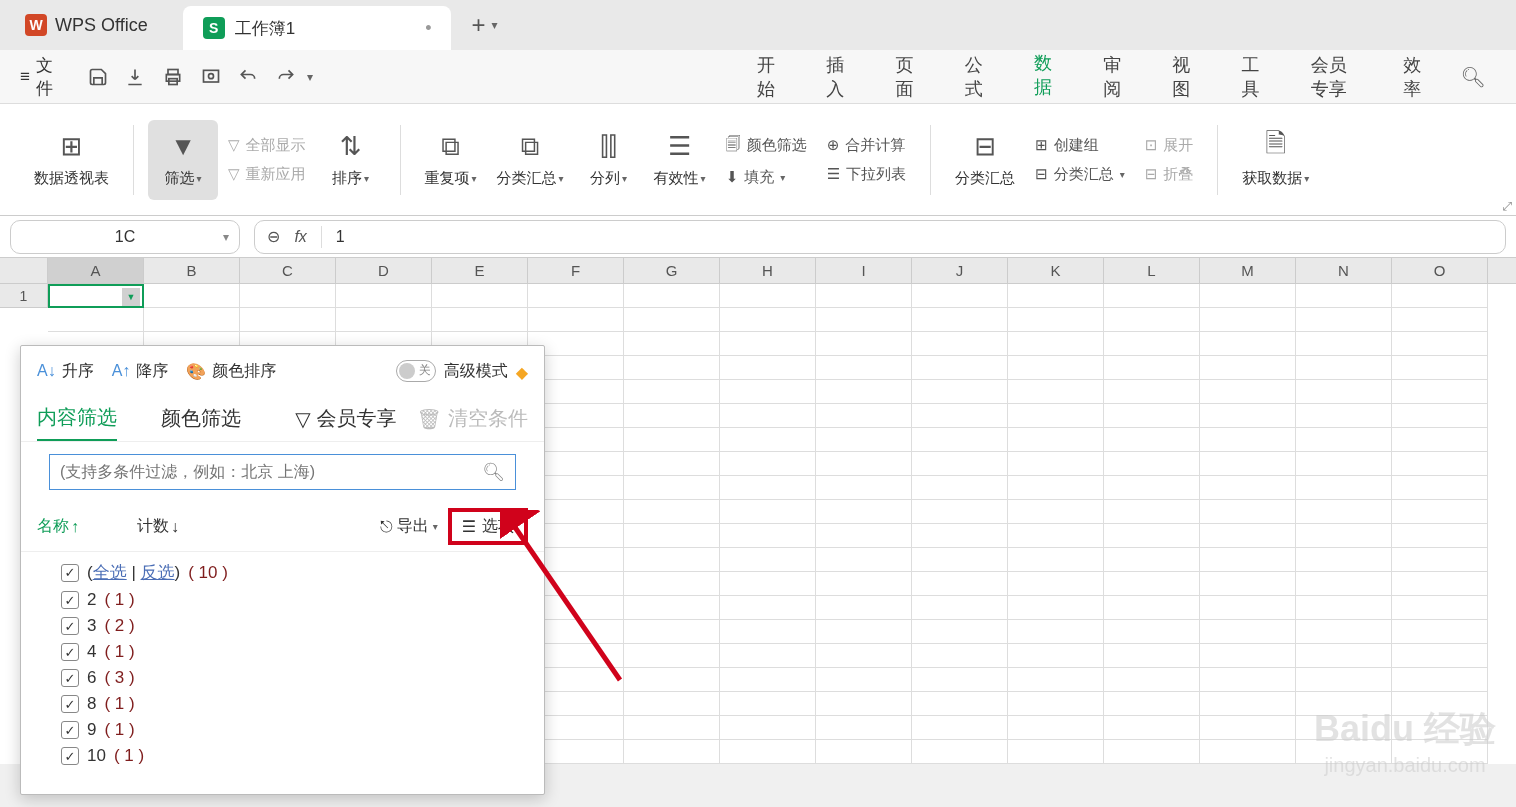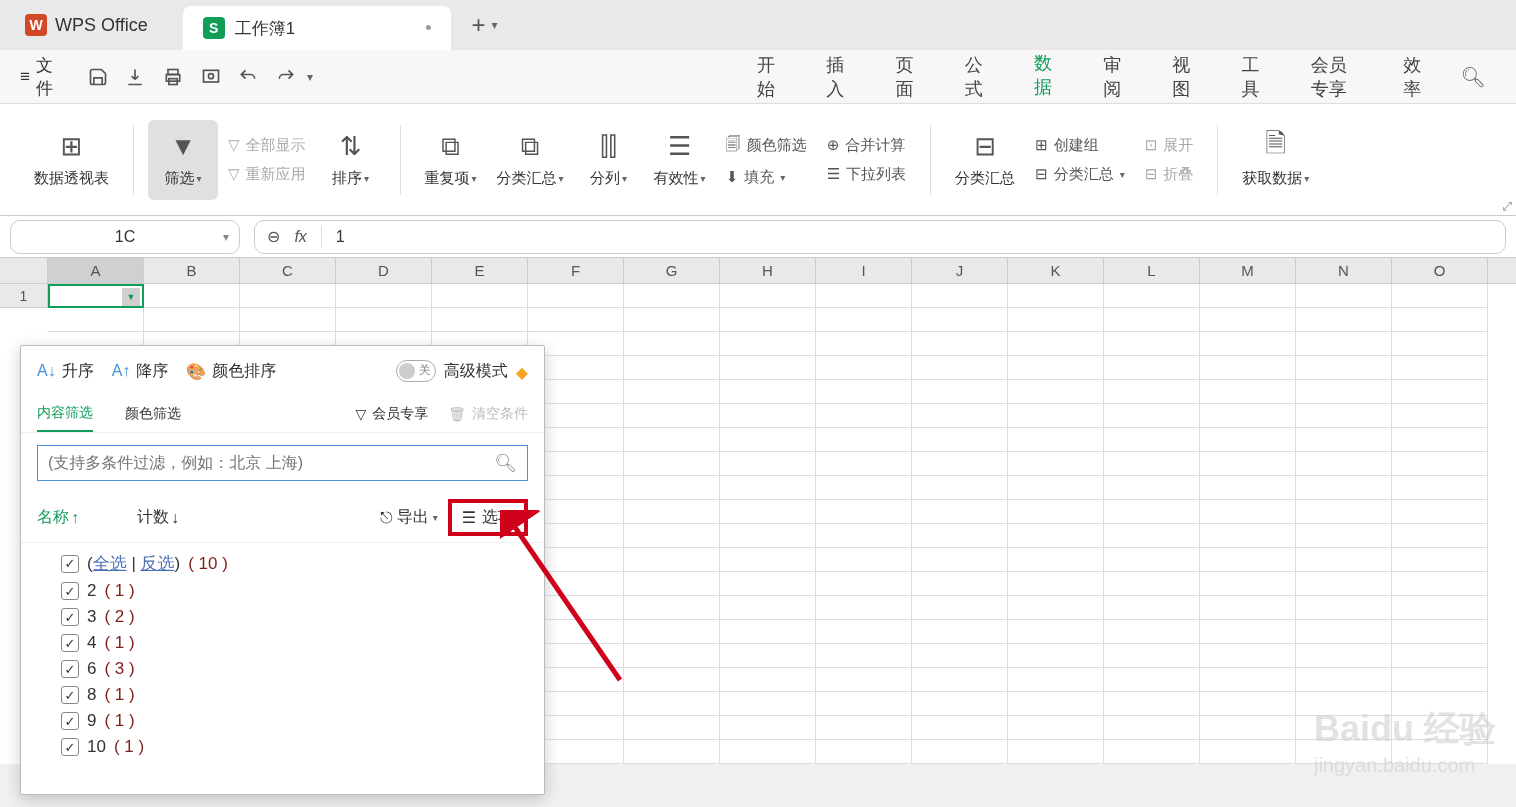--- a/index.html
+++ b/index.html
@@ -64,48 +64,48 @@
 
 .filter-panel { position: absolute; left: 20px; top: 345px; width: 525px; height: 450px; background: #fff; border: 1px solid #bbb; box-shadow: 0 4px 16px rgba(0,0,0,0.2); border-radius: 2px; padding: 14px 0 0 0; }
 .fp-row1 { display: flex; align-items: center; gap: 18px; padding: 0 16px 14px 16px; font-size: 16px; color: #333; }
 .fp-btn { display: flex; align-items: center; gap: 6px; }
 .fp-toggle { margin-left: auto; display: flex; align-items: flex-end; gap: 8px; }
 .toggle-sw { width: 40px; height: 22px; border: 1px solid #aaa; border-radius: 11px; position: relative; background: #fff; }
 .toggle-sw::after { content: '关'; position: absolute; right: 4px; top: 1px; font-size: 12px; color: #888; }
 .toggle-sw::before { content: ''; position: absolute; left: 2px; top: 2px; width: 16px; height: 16px; background: #ccc; border-radius: 50%; }
 .diamond { color: #f5a623; font-size: 16px; }
 
-.fp-tabs { display: flex; align-items: center; gap: 32px; padding: 0 16px; font-size: 14px; color: #333; border-bottom: 1px solid #eee; }
+.fp-tabs { display: flex; align-items: center; gap: 44px; padding: 0 16px; font-size: 20px; color: #333; border-bottom: 1px solid #eee; }
 .fp-tab { padding: 8px 0; }
 .fp-tab.active { color: #0f9d58; border-bottom: 2px solid #0f9d58; }
 .fp-tabs .right { margin-left: auto; display: flex; gap: 20px; }
 .fp-disabled { color: #bbb; }
 
-.fp-search { margin: 12px 16px; height: 36px; border: 1px solid #4a90d9; display: flex; align-items: center; padding: 0 10px; }
+.fp-search { margin: 12px 28px; height: 36px; border: 1px solid #4a90d9; display: flex; align-items: center; padding: 0 10px; }
 .fp-search input { flex: 1; border: none; outline: none; font-size: 16px; color: #999; }
 .fp-search .mag { color: #888; font-size: 18px; }
 
 .fp-header { display: flex; align-items: center; padding: 6px 16px; font-size: 16px; color: #333; border-bottom: 1px solid #eee; }
 .fp-header .name { color: #0f9d58; display: flex; align-items: center; gap: 2px; width: 100px; }
 .fp-header .count { color: #333; display: flex; align-items: center; gap: 2px; width: 100px; }
 .fp-header .export { margin-left: auto; display: flex; align-items: center; gap: 4px; }
 .fp-header .options { display: flex; align-items: center; gap: 6px; margin-left: 10px; padding: 4px 10px; }
 .red-box { border: 4px solid #d0021b; padding: 2px 8px; }
 
 .fp-list { padding: 6px 10px; }
 .fp-item { display: flex; align-items: center; gap: 8px; padding: 3px 30px; font-size: 17px; color: #333; }
 .chk { width: 18px; height: 18px; border: 1px solid #888; border-radius: 3px; display: flex; align-items: center; justify-content: center; font-size: 13px; color: #333; background: #fff; }
 .fp-item .cnt { color: #7f1d1d; }
 .fp-item a { color: #4a6db5; text-decoration: underline; }
 
 
 .red-arrow { position: absolute; left: 500px; top: 510px; pointer-events: none; }
 
 
-.watermark { position: absolute; right: 20px; bottom: 30px; text-align: left; color: #ccc; font-size: 36px; font-weight: bold; opacity: 0.55; }
+.watermark { position: absolute; right: 20px; bottom: 30px; text-align: center; color: #ccc; font-size: 36px; font-weight: bold; opacity: 0.55; }
 .watermark .sub { font-size: 20px; font-weight: normal; }
 
 svg.ico-s { width: 20px; height: 20px; }
 </style>
 </head>
 <body>
 
 <div class="title-bar">
   <div class="app-title">
     <span class="wps-logo">W</span>

